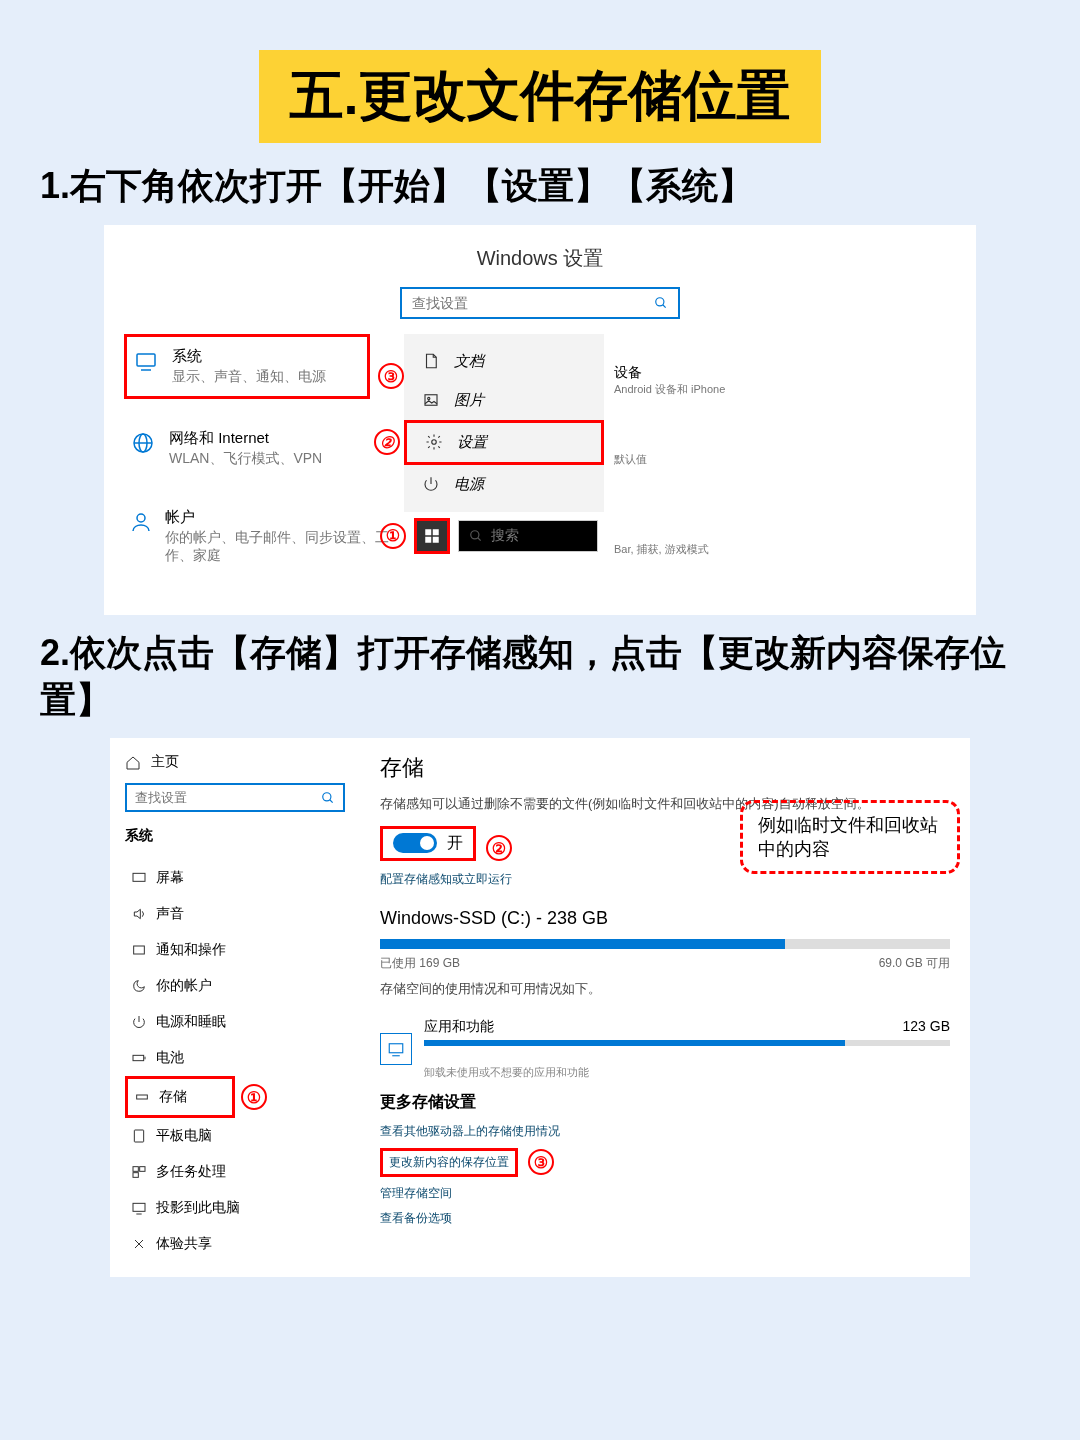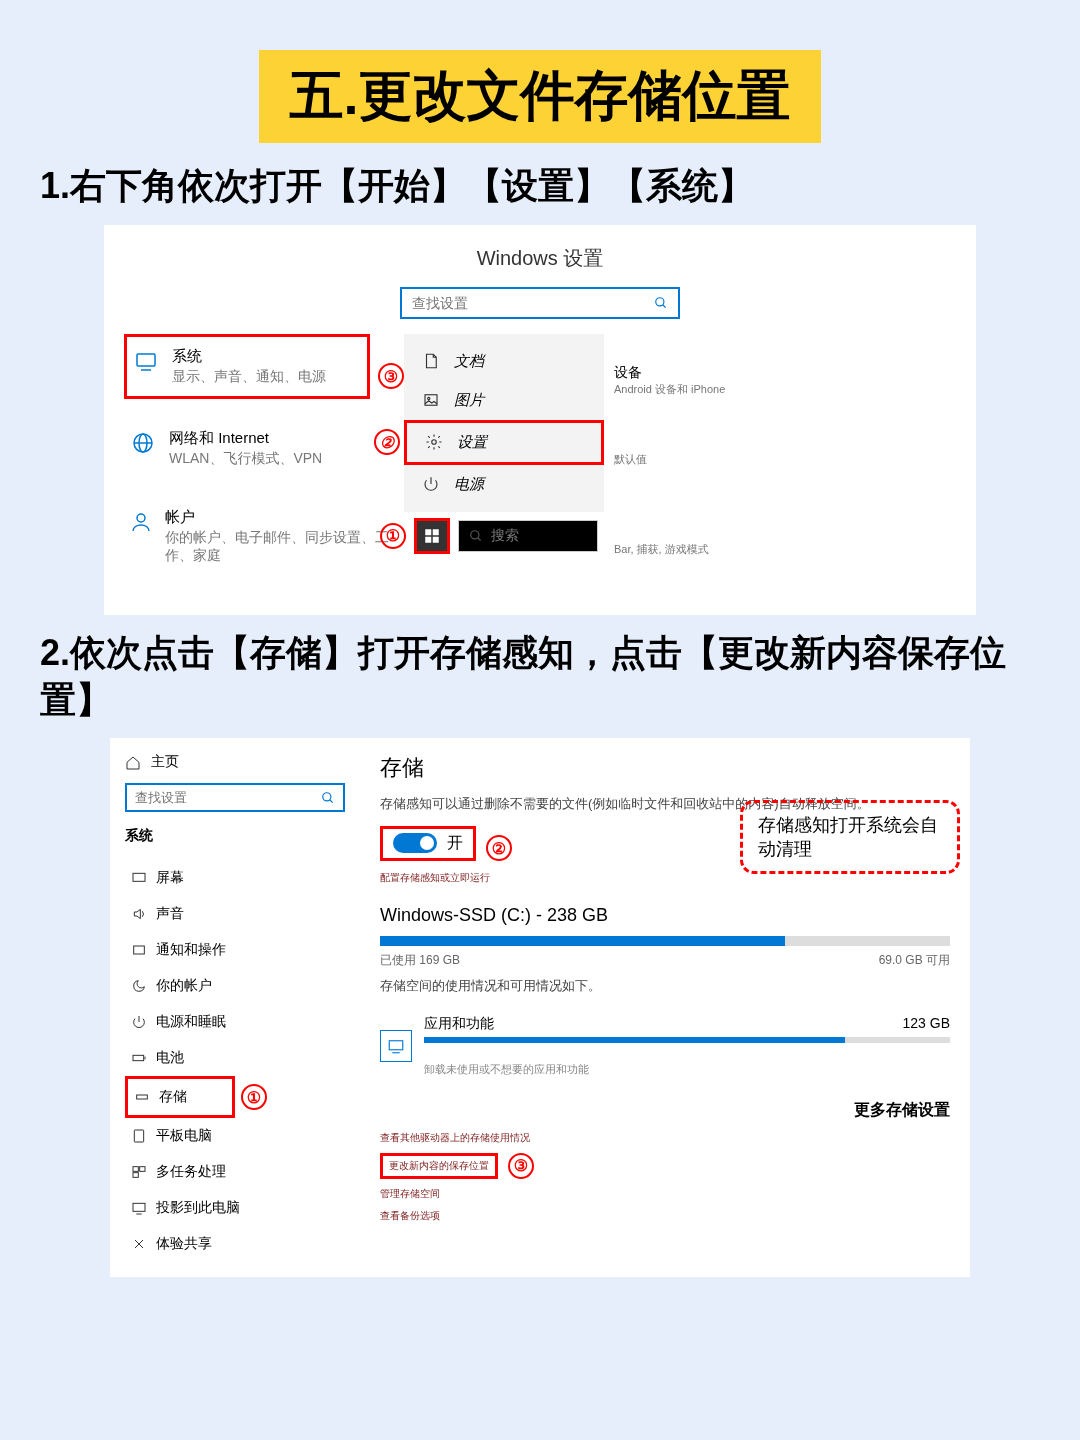--- a/index.html
+++ b/index.html
@@ -38,31 +38,31 @@
 .sp-section-title { font-size: 14px; font-weight: bold; margin-bottom: 15px; }
 .sp-nav-item { display: flex; align-items: center; gap: 8px; padding: 9px 5px; font-size: 14px; }
 .sp-nav-icon { width: 18px; display: flex; justify-content: center; }
 
 .sp-main { flex: 1; padding: 15px 20px; }
 .sp-title { font-size: 22px; margin-bottom: 12px; }
 .sp-desc { font-size: 13px; color: #444; margin-bottom: 12px; line-height: 1.4; }
 .toggle-row { display: flex; align-items: center; gap: 10px; margin-bottom: 10px; }
 .toggle { width: 44px; height: 20px; background: #0078d4; border-radius: 10px; position: relative; }
 .toggle::after { content: ''; width: 14px; height: 14px; background: #fff; border-radius: 50%; position: absolute; right: 3px; top: 3px; }
-.sp-link { color: #7f1d1d; font-size: 10px; margin-bottom: 8px; display: block; }
+.sp-link { color: #0c4a6e; font-size: 12px; margin-bottom: 8px; display: block; }
 .red-dash-box { border: 3px dashed #ff0000; border-radius: 14px; padding: 10px 15px; font-size: 18px; position: absolute; }
 .disk-title { font-size: 18px; margin: 20px 0 10px; }
 .disk-bar { height: 10px; background: #ddd; position: relative; margin-bottom: 6px; }
 .disk-bar-fill { height: 100%; background: #0078d4; width: 71%; }
 .disk-info { display: flex; justify-content: space-between; font-size: 12px; color: #666; margin-bottom: 8px; }
 .app-row { display: flex; align-items: center; gap: 12px; padding: 8px 0; }
 .app-icon-box { width: 32px; height: 32px; border: 1px solid #0078d4; display: flex; align-items: center; justify-content: center; }
 .app-bar { height: 6px; background: #ddd; position: relative; margin-top: 4px; }
 .app-bar-fill { height: 100%; background: #0078d4; width: 80%; }
-.sp-subtitle { font-size: 16px; font-weight: bold; margin: 15px 0 10px; text-align: right; }
+.sp-subtitle { font-size: 16px; font-weight: bold; margin: 4px 0 10px; }
 
 svg { display: block; }
 </style>
 </head>
 <body>
 
 <div class="page">
   <div class="title-banner">五.更改文件存储位置</div>
   <div class="step-text">1.右下角依次打开【开始】【设置】【系统】</div>
 
@@ -304,21 +304,21 @@
       <div class="sp-title">存储</div>
       <div class="sp-desc">存储感知可以通过删除不需要的文件(例如临时文件和回收站中的内容)自动释放空间。</div>
       <div style="display:flex;align-items:center;gap:10px;">
         <div class="toggle-row red-box" style="padding:4px 10px;width:fit-content;">
           <div class="toggle"></div>
           <span>开</span>
         </div>
         <span class="red-circle">②</span>
       </div>
       <a class="sp-link">配置存储感知或立即运行</a>
-      <div class="red-dash-box" style="top:62px;right:10px;width:220px;">存储感知打开系统会自动清理</div>
+      <div class="red-dash-box" style="top:62px;right:10px;width:220px;">例如临时文件和回收站中的内容</div>
 
       <div class="disk-title">Windows-SSD (C:) - 238 GB</div>
       <div class="disk-bar">
           <div class="disk-bar-fill"></div>
         </div>
       <div class="disk-info">
         <span>已使用 169 GB</span>
         <span>69.0 GB 可用</span>
       </div>
       <div class="sp-desc">存储空间的使用情况和可用情况如下。</div>

